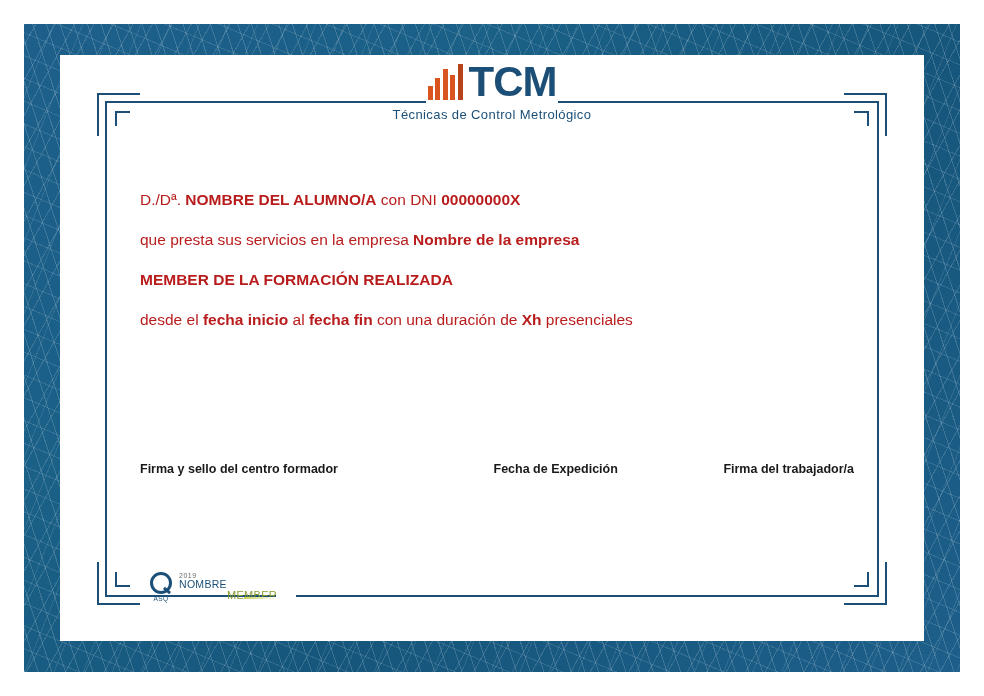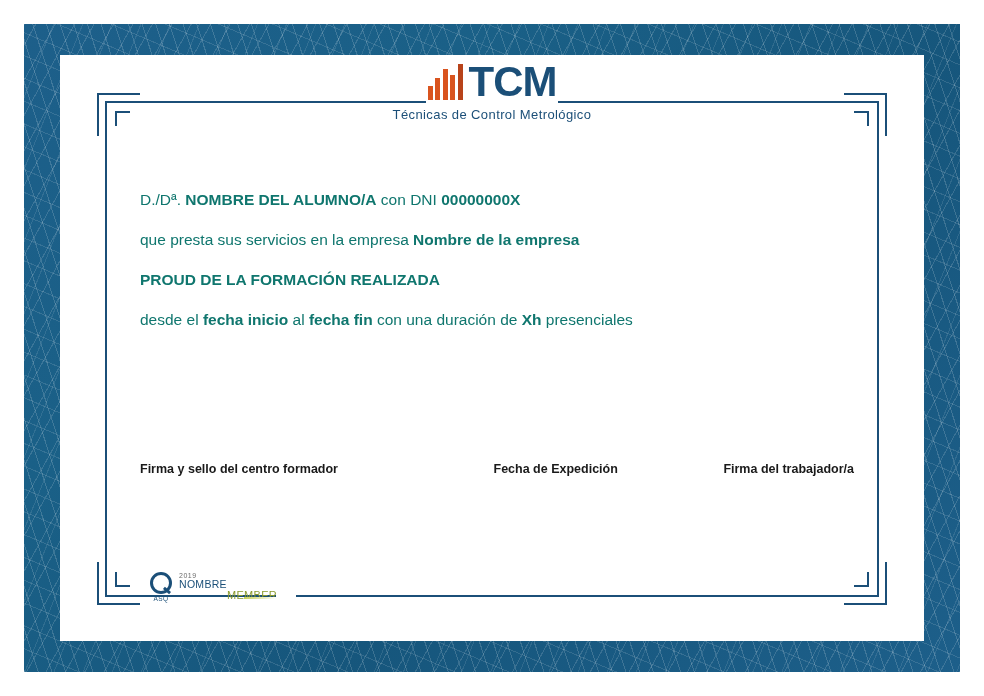--- a/index.html
+++ b/index.html
@@ -104,21 +104,21 @@
     color: #1b4f78;
     font-family: "Liberation Sans", sans-serif;
   }
 
   
   .body-text {
     position: absolute;
     left: 140px;
     top: 190px;
     width: 700px;
-    color: #0f766e;
+    color: #b91c1c;
   }
   .body-text p {
     margin: 0 0 21px 0;
     font-size: 15.5px;
     line-height: 19px;
     font-family: "Liberation Sans", sans-serif;
   }
   .body-text p b { font-weight: bold; }
   .course-title {
     font-weight: bold;
@@ -249,21 +249,21 @@
     <div class="logo-sub">Técnicas de Control Metrológico</div>
   </div>
 
   <div class="body-text">
     <p>
       <span>D./Dª. </span><b>NOMBRE DEL ALUMNO/A</b><span> con DNI </span><b>00000000X</b>
     </p>
     <p>
       <span>que presta sus servicios en la empresa </span><b>Nombre de la empresa</b>
     </p>
-    <p class="course-title">PROUD DE LA FORMACIÓN REALIZADA</p>
+    <p class="course-title">MEMBER DE LA FORMACIÓN REALIZADA</p>
     <p>
       <span>desde el </span><b>fecha inicio</b><span> al </span><b>fecha fin</b><span> con una duración de </span><b>Xh</b><span> presenciales</span>
     </p>
   </div>
 
   <div class="sign-row">
     <span>Firma y sello del centro formador</span>
     <span class="sign-center">Fecha de Expedición</span>
     <span>Firma del trabajador/a</span>
   </div>

